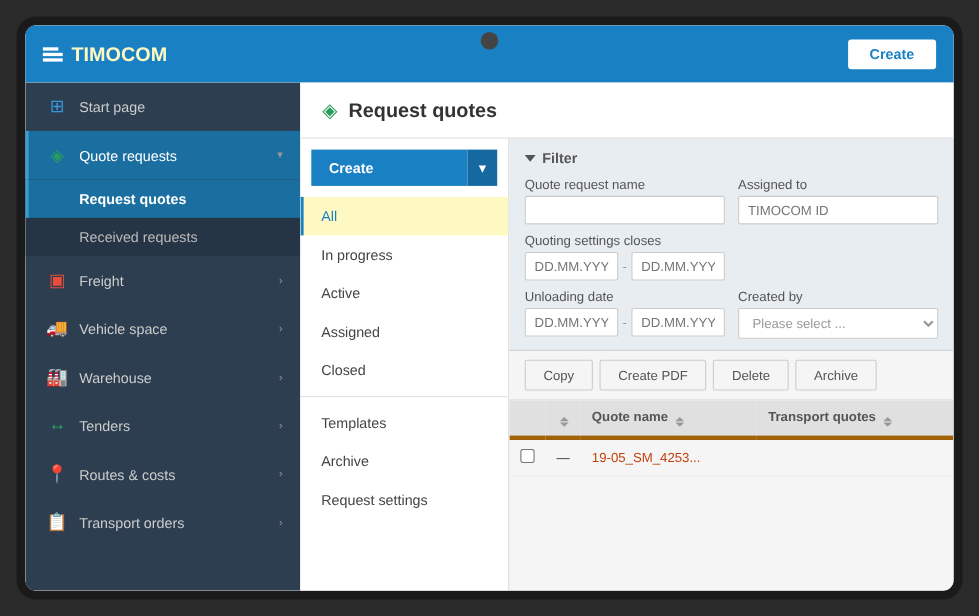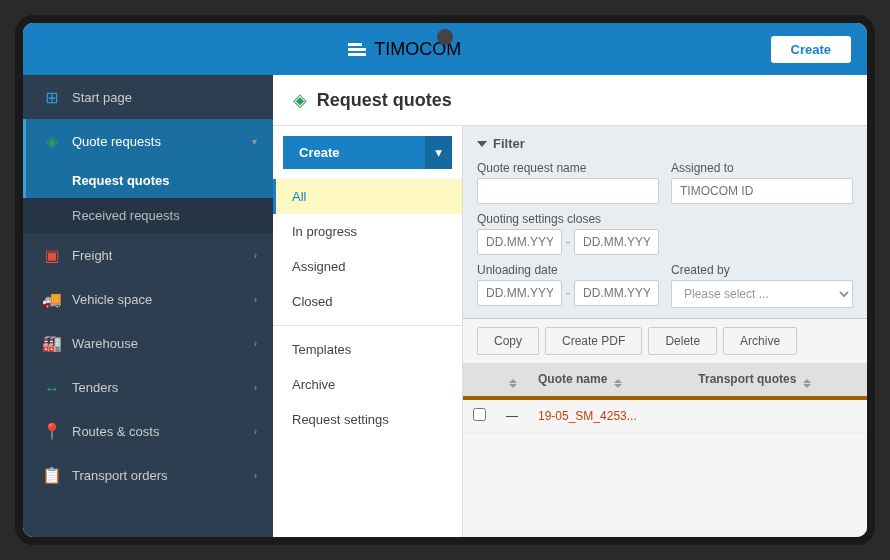--- a/index.html
+++ b/index.html
@@ -48,25 +48,24 @@
       height: 52px;
       display: flex;
       align-items: center;
       padding: 0 16px;
       flex-shrink: 0;
     }
     .logo-area {
       display: flex;
       align-items: center;
       gap: 8px;
-      color: #000000;
+      color: #fef9c3;
       font-size: 18px;
-      font-weight: normal;
-      flex: 1;
-      justify-content: center;
+      font-weight: bold;
+      flex: 1;
     }
     .logo-icon {
       display: flex;
       flex-direction: column;
       gap: 2px;
     }
     .logo-icon span {
       display: block;
       width: 18px;
       height: 3px;
@@ -462,20 +461,23 @@
             <div class="create-btn-area">
               <button class="create-btn-main">Create</button>
               <button class="create-btn-dropdown">▾</button>
             </div>
             <div class="nav-list">
               <div class="nav-item active">
                 <span>All</span>
               </div>
               <div class="nav-item">
                 <span>In progress</span>
+              </div>
+              <div class="nav-item">
+                <span>Active</span>
               </div>
               <div class="nav-item">
                 <span>Assigned</span>
               </div>
               <div class="nav-item">
                 <span>Closed</span>
               </div>
               <div class="nav-divider"></div>
               <div class="nav-item">
                 <span>Templates</span>

